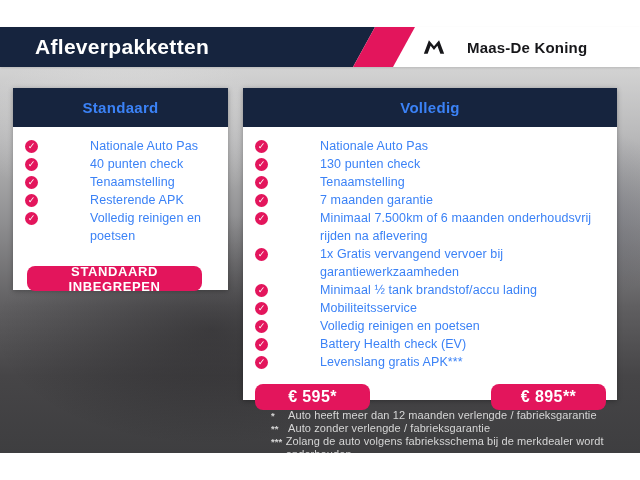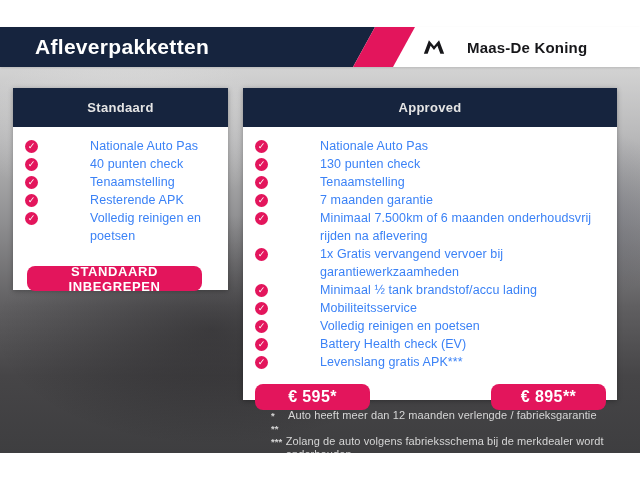--- a/index.html
+++ b/index.html
@@ -47,23 +47,23 @@
   .brand-name { color:#17171a; font-size:15px; font-weight:800; letter-spacing:.2px; }
 
   
   .panel {
     position:absolute; background:#ffffff;
     box-shadow:0 1px 5px rgba(0,0,0,.30);
   }
   .panel-standard { left:13px;  top:88px; width:215px; height:202px; }
   .panel-approved { left:243px; top:88px; width:374px; height:312px; }
   .panel-head {
-    height:39px; background:#16243e; color:#e5e5e5;
+    height:39px; background:#16243e; color:#3b82f6;
     display:flex; align-items:center; justify-content:center;
-    font-size:13px; font-weight:800; letter-spacing:.3px;
+    font-size:15px; font-weight:800; letter-spacing:.3px;
   }
   .panel-body { padding:10px 11px 0 12px; }
 
   ul.check-list { list-style:none; }
   .check-row { display:flex; align-items:flex-start; gap:8px; min-height:18px; }
   .check {
     flex:0 0 13px; width:13px; height:13px; margin-top:2.5px;
     background:#e3155c; border-radius:50%;
     color:#ffffff; font-size:9px; font-weight:700;
     display:flex; align-items:center; justify-content:center; line-height:1;
@@ -142,21 +142,21 @@
           <li class="check-row">
             <span class="check">✓</span>
             <span class="check-label">Volledig reinigen en poetsen</span>
           </li>
         </ul>
       <button class="pill pill-standard">STANDAARD INBEGREPEN</button>
     </div>
   </section>
 
   <section class="panel panel-approved">
-    <header class="panel-head">Approved</header>
+    <header class="panel-head">Volledig</header>
     <div class="panel-body">
       <ul class="check-list">
 
           <li class="check-row">
             <span class="check">✓</span>
             <span class="check-label">Nationale Auto Pas</span>
           </li>
 
           <li class="check-row">
             <span class="check">✓</span>
@@ -218,20 +218,21 @@
 
   <div class="footnotes">
 
       <div class="footnote-row">
         <span class="fn-marker">*</span>
         <span class="fn-text">Auto heeft meer dan 12 maanden verlengde / fabrieksgarantie</span>
       </div>
 
       <div class="footnote-row">
         <span class="fn-marker">**</span>
+        <span class="fn-text">Auto zonder verlengde / fabrieksgarantie</span>
       </div>
 
       <div class="footnote-row">
         <span class="fn-marker">***</span>
         <span class="fn-text">Zolang de auto volgens fabrieksschema bij de merkdealer wordt onderhouden</span>
       </div>
     </div>
 
   <div class="bottom-strip"></div>
 

